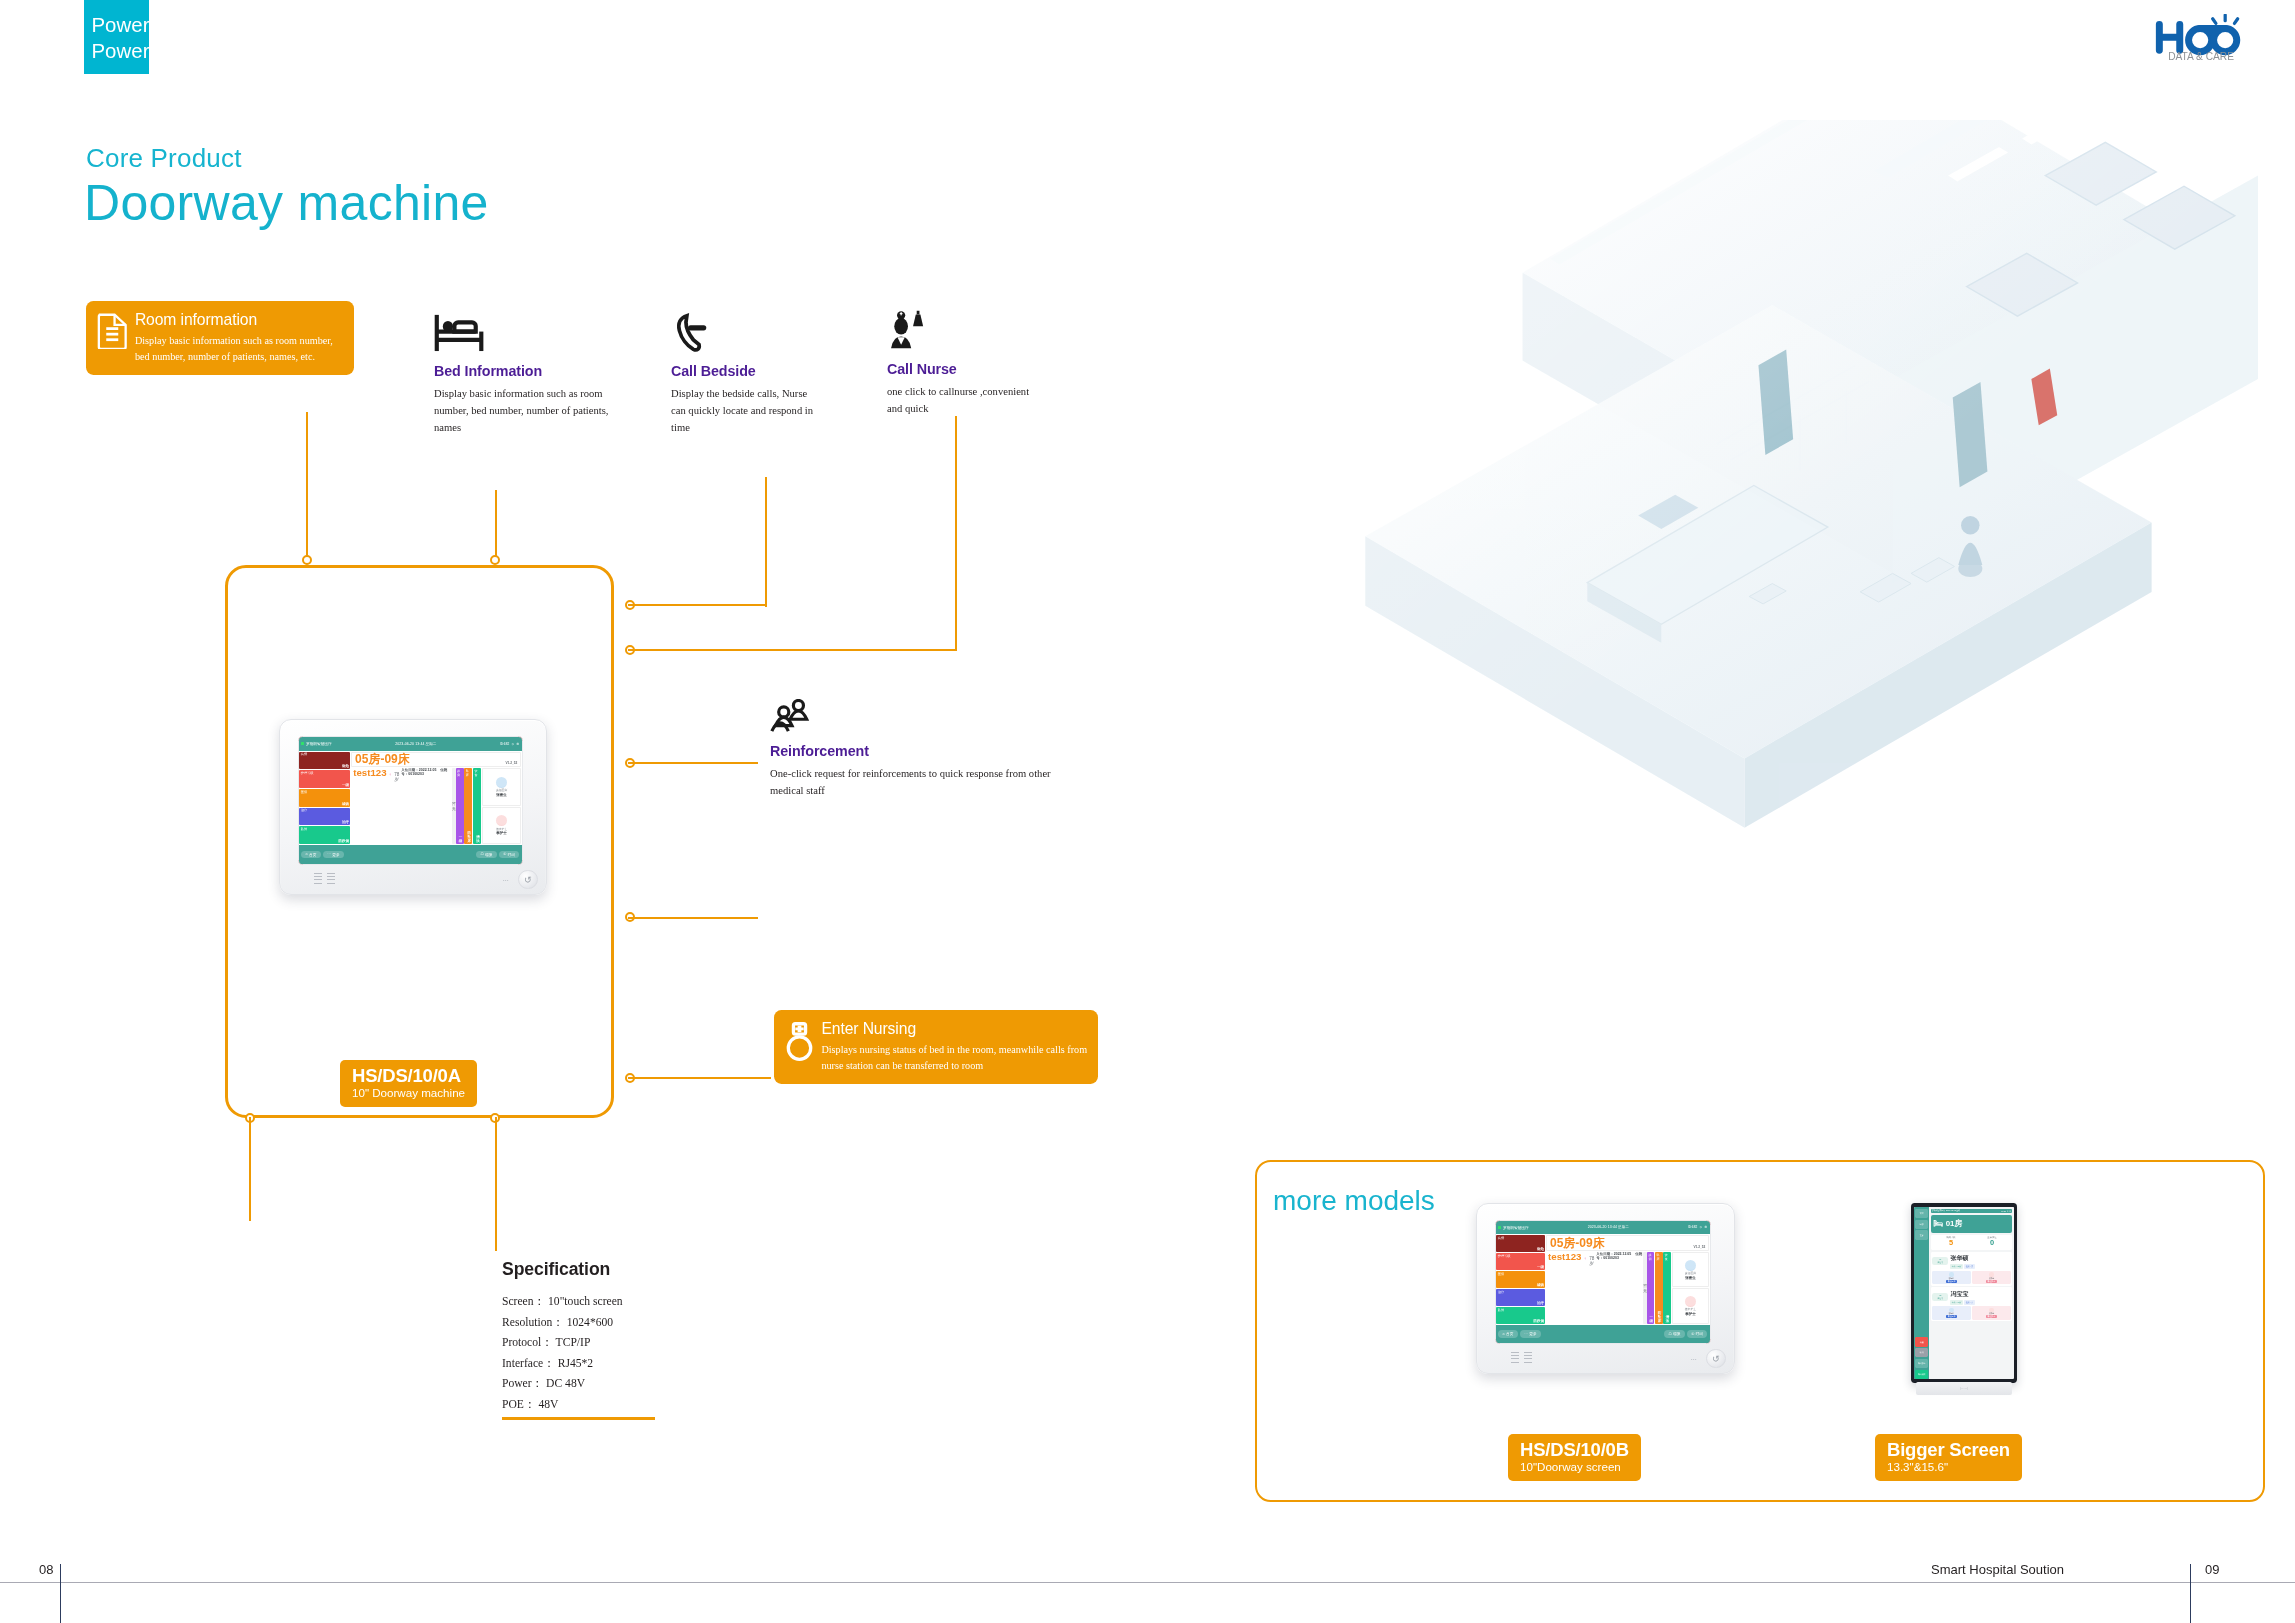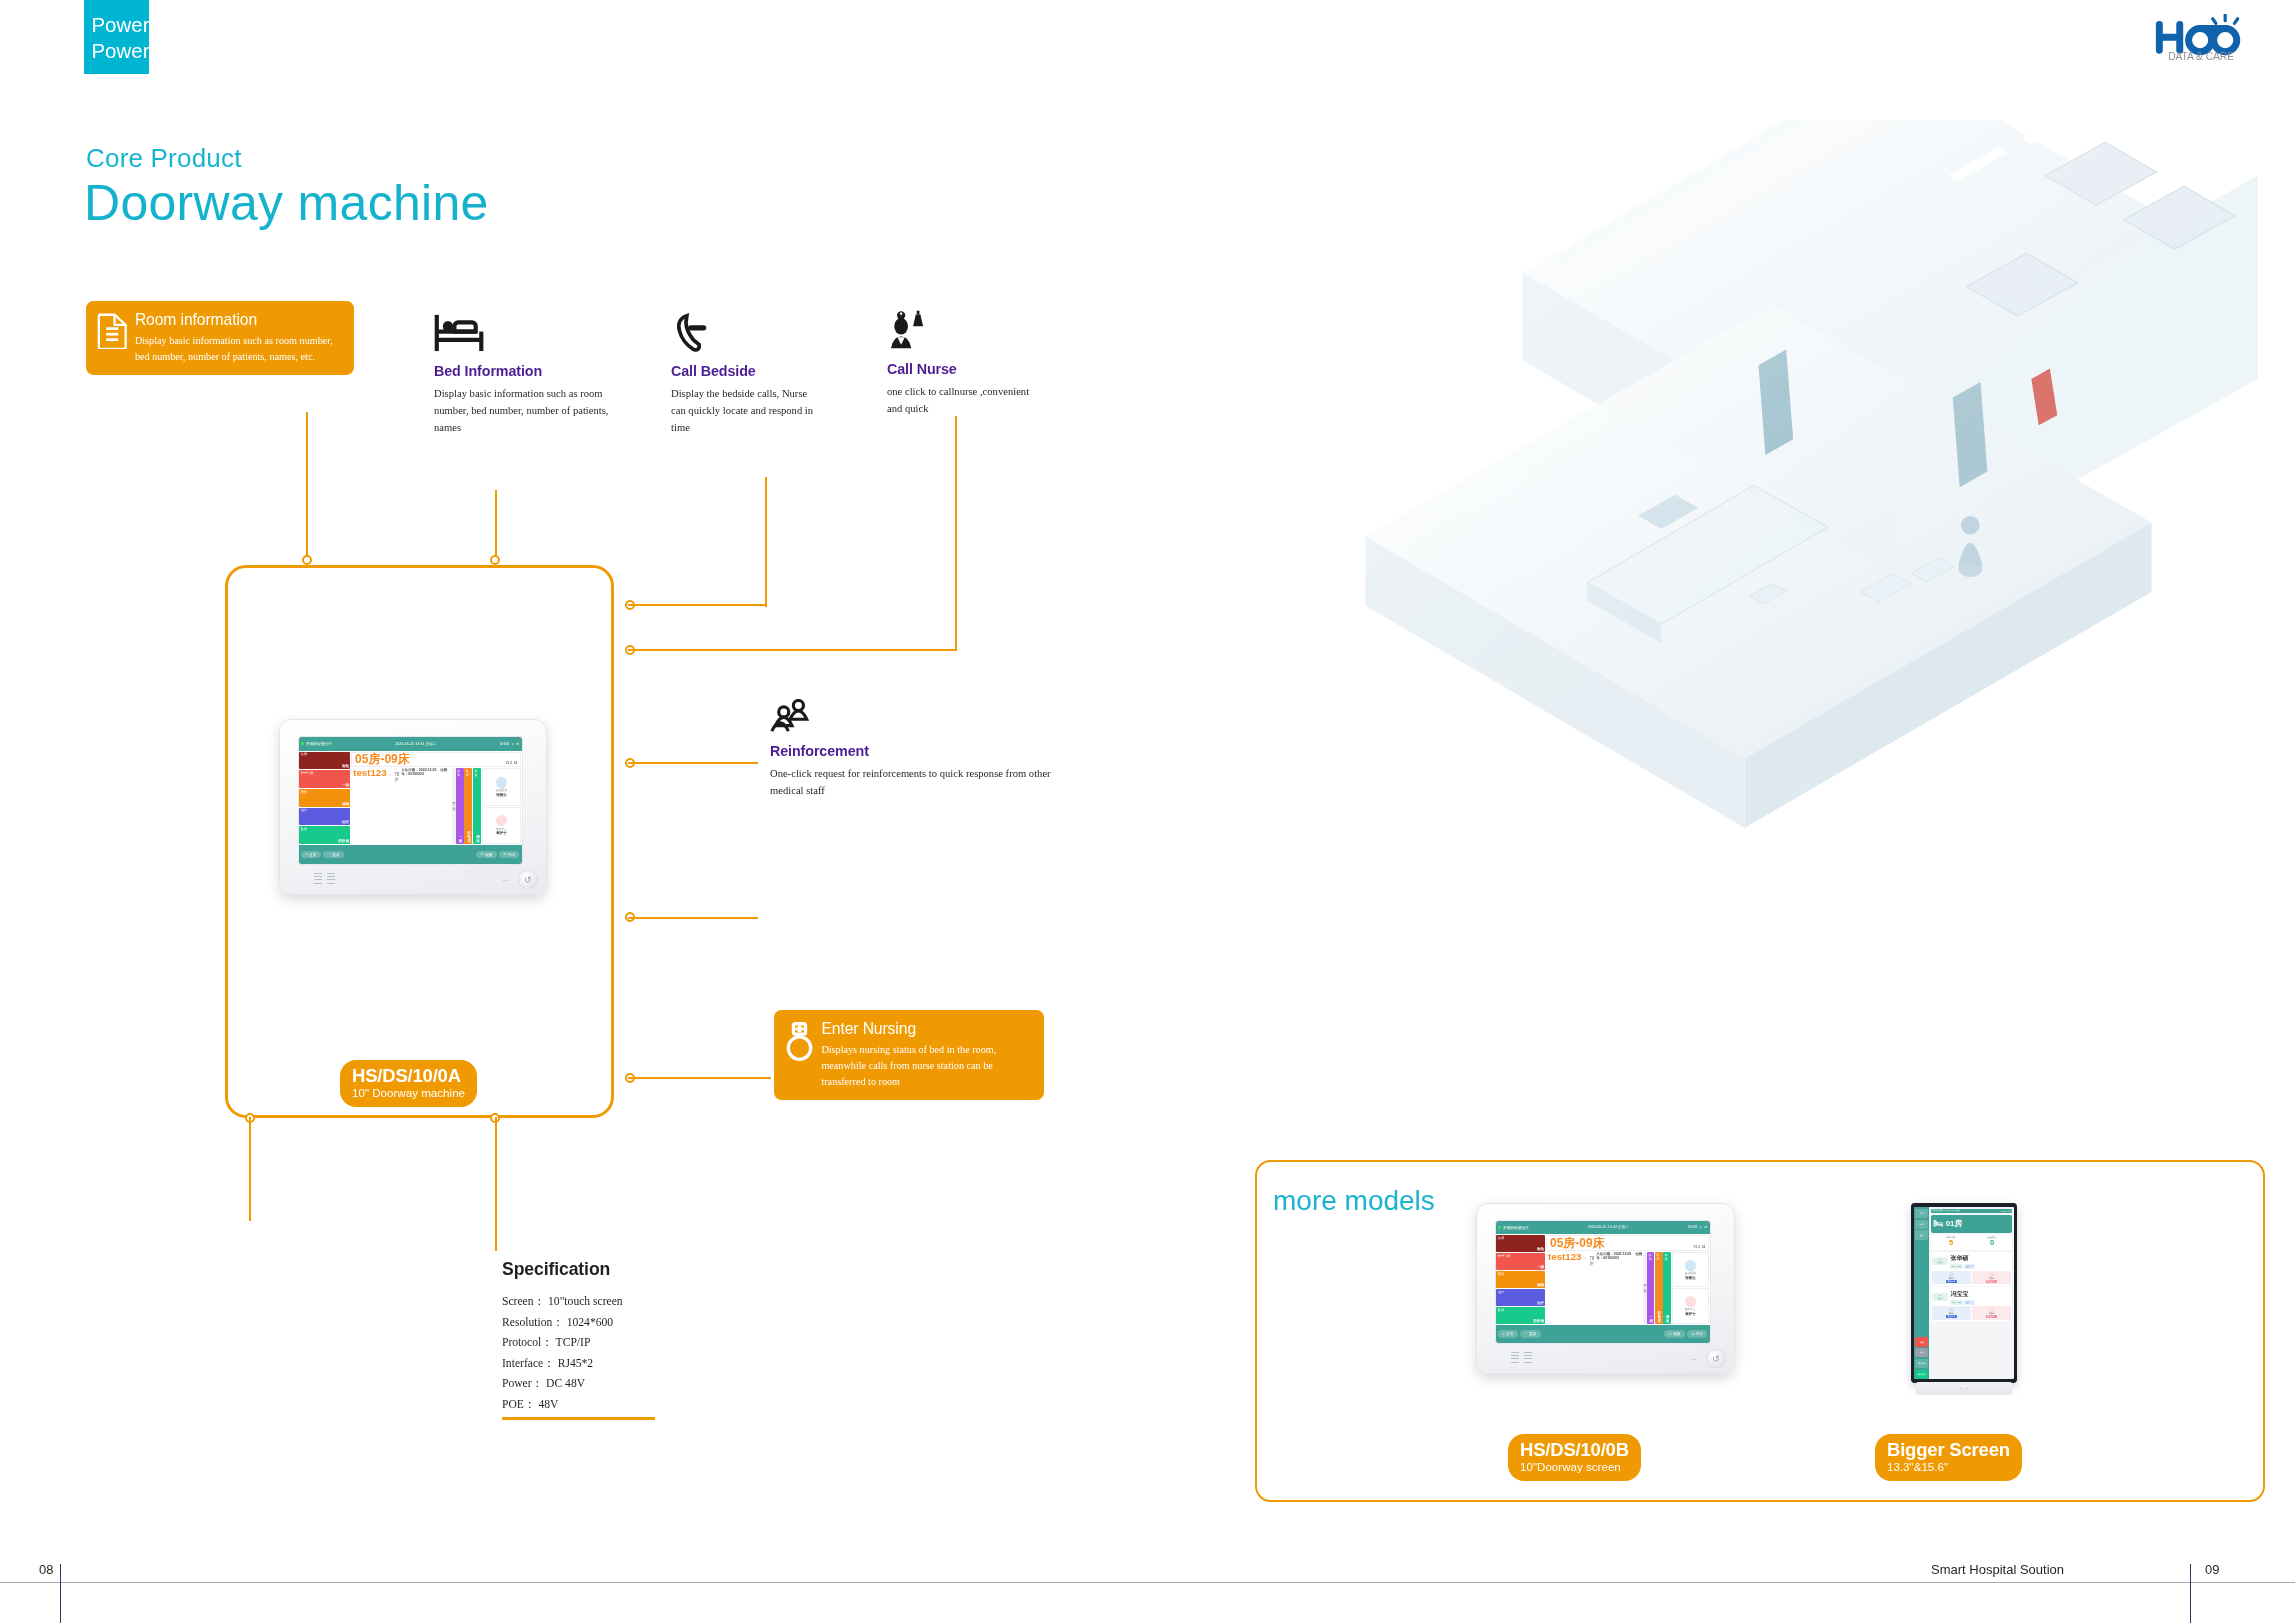--- a/index.html
+++ b/index.html
@@ -130,21 +130,21 @@
   .ocard{
     position:absolute; background:#EF9A03; border-radius:7.4px; color:#fff;
     display:flex; gap:7.4px; padding:10.2px 10.2px 10.2px 11px;
   }
   .ocard .ct{ font-size:15.7px; font-weight:300; letter-spacing:-0.1px;}
   .ocard .cd{ font-size:10.2px; line-height:1.55; font-family:"Liberation Serif", serif;
               margin-top:3.7px; }
 
   
   .badge{
-    position:absolute; background:#EF9A03; border-radius:16px; color:#fff;
+    position:absolute; background:#EF9A03; border-radius:5px; color:#fff;
     padding:5.6px 12px 7.4px 12px;
   }
   .badge .m{ font-size:18.5px; font-weight:bold; letter-spacing:-0.2px; line-height:1.12;}
   .badge .s{ font-size:11.6px; font-weight:300; line-height:1.15;}
 
   
   .spec{ position:absolute; left:502px; top:1259px; width:259px;}
   .spec .h{ font-size:17.6px; font-weight:bold; color:#231f20; letter-spacing:-0.1px;}
   .spec ul{ list-style:none; margin-top:12px; font-family:"Liberation Serif", serif;
             font-size:11.6px; line-height:1.77; color:#231f20;}
@@ -514,21 +514,21 @@
         <circle cx="30" cy="28" r="11"></circle>
           <path d="M12,58 q8,-18 18,-18 q10,0 18,18 z"></path>
         <path d="M4,70 q8,-18 18,-18 q10,0 18,18"></path>
       </svg>
     </span>
     <div class="ttl">Reinforcement</div>
     <div class="dsc">One-click request for reinforcements to quick response from other medical staff</div>
   </div>
 
 
-  <div class="ocard" style="left:774px; top:1010px; width:270px;">
+  <div class="ocard" style="left:774px; top:1010px; width:324px;">
     <span>
       <svg width="29" height="43" viewBox="0 0 62 92" fill="none" stroke="#fff" stroke-width="7">
         <rect x="18" y="8" width="26" height="22" rx="4"></rect>
         <rect x="27" y="12" width="8" height="14" fill="#fff" stroke="none"></rect>
         <rect x="22" y="16" width="18" height="6" fill="#fff" stroke="none"></rect>
         <circle cx="31" cy="60" r="24"></circle>
       </svg>
     </span>
     <span>
       <div class="ct">Enter Nursing</div>

